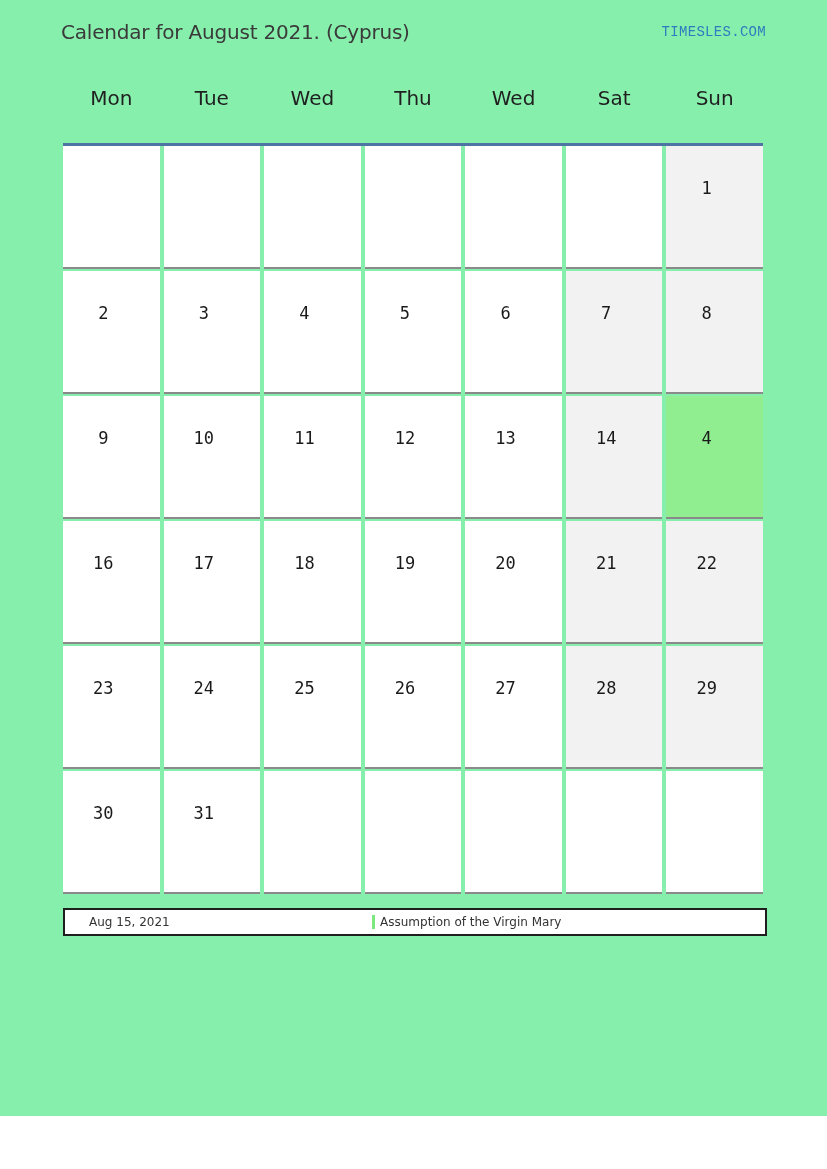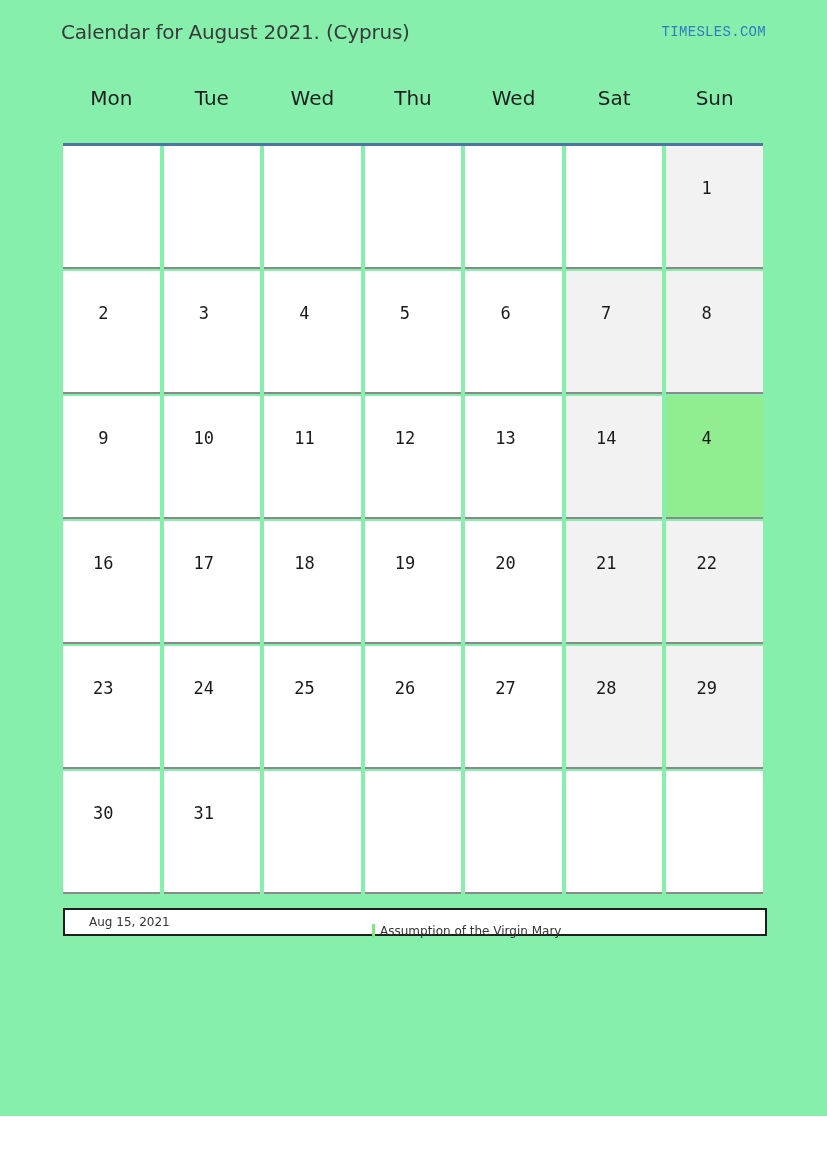--- a/index.html
+++ b/index.html
@@ -53,21 +53,21 @@
   .legend {
     position:absolute; left:63px; top:908px; width:704px; height:28px;
     border:2px solid #1f1f1f;
     display:flex; align-items:center;
     background:#ffffff;
   }
   .legend-date {
     padding-left:24px; font-size:12px; color:#333333;
   }
   .legend-event {
-    position:absolute; left:307px; top:9px; height:100%;
+    position:absolute; left:307px; top:0; height:100%;
     display:flex; align-items:center; gap:5px;
   }
   .legend-marker {
     width:3px; height:14px; background:var(--marker,#7de87d);
   }
   .legend-event-label { font-size:12px; color:#333333; }
 </style>
 </head>
 <body>
 

